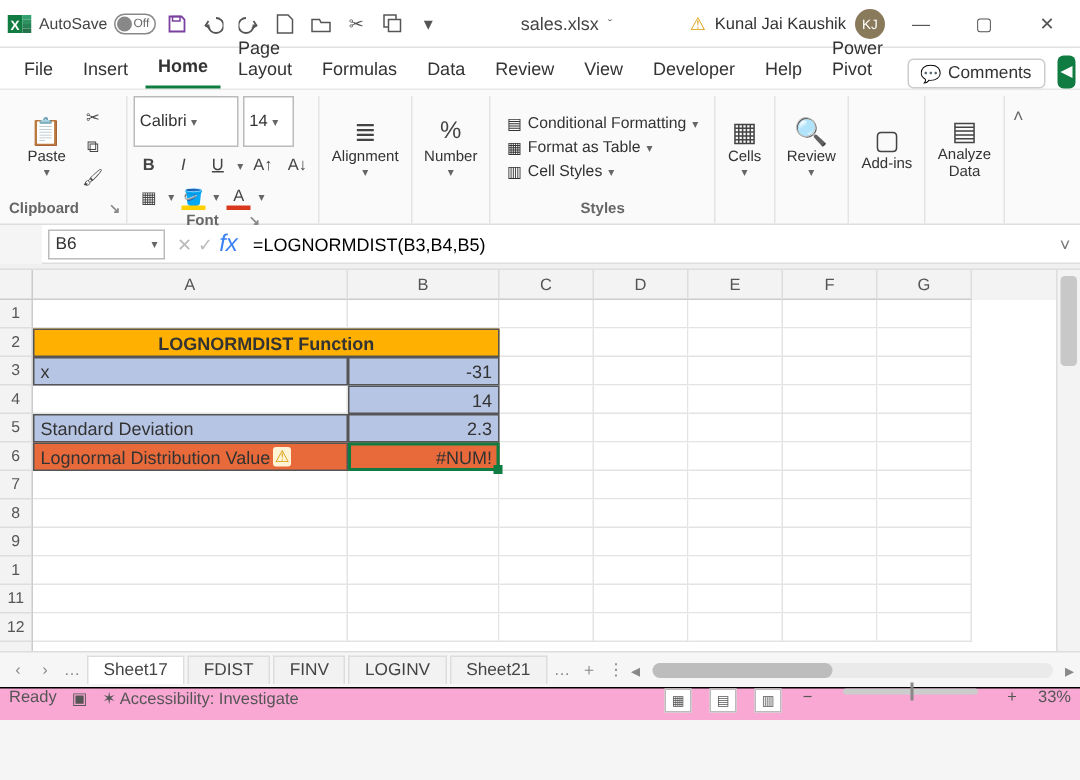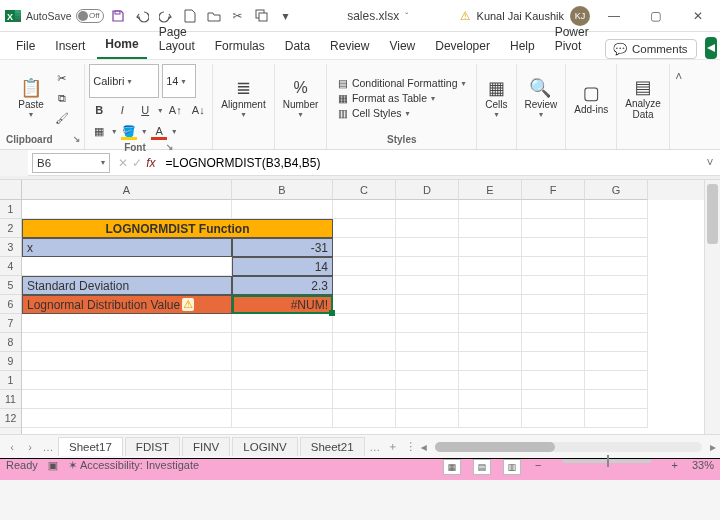--- a/index.html
+++ b/index.html
@@ -43,21 +43,21 @@
   .font-sel { height:18px; border:1px solid #bbb; font-size:11px; padding:16px 3px; background:#fff; display:flex; align-items:center; gap:3px; cursor:pointer;}
   .dd-caret{font-size:8px;color:#666;}
   .styles-col { display:flex; flex-direction:column; gap:1px; }
   .style-row { display:flex; align-items:center; gap:4px; font-size:10.5px; color:#333; cursor:pointer; padding:1px 2px;}
   .ribbon-toggle { width:18px; display:flex; align-items:flex-start; justify-content:center; padding-top:6px; color:#666; cursor:pointer;}
 
   
   .fbar { height:26px; background:#fff; border-bottom:1px solid #ddd; display:flex; align-items:center;margin-left:28px; }
   .namebox { width:78px; height:20px; margin:0 4px; border:1px solid #bbb; display:flex; align-items:center; padding:0 4px; font-size:11.5px; justify-content:space-between; background:#fff; cursor:text;}
   .fx-btns { display:flex; align-items:center; gap:4px; padding:0 4px; color:#777; }
-  .fx-label { font-style:italic; font-size:12px; color:#7f1d1d;text-align:center; }
+  .fx-label { font-style:italic; font-size:16px; color:#3b82f6;text-align:center; }
   .formula-input { flex:1; height:20px; border:none; outline:none; font-size:12px; padding:0 6px; background:#fff;}
   .fbar-expand { width:20px; text-align:center; color:#777; cursor:pointer;}
   .fbar-divider { height:4px; background:#f0f0f0; border-bottom:1px solid #ddd;}
 
   
   .grid-wrap { position:relative; height:254px; display:flex; background:#fff;}
   .rowhdrs { width:22px; background:#f3f3f3; border-right:1px solid #ccc;}
   .colhdrs { height:20px; display:flex; background:#f3f3f3;}
   .corner { width:22px; height:20px; background:#f3f3f3; border-right:1px solid #ccc; border-bottom:1px solid #ccc;}
   .ch { height:20px; border-right:1px solid #ddd; border-bottom:1px solid #ccc; display:flex; align-items:center; justify-content:center; font-size:11px; color:#555; }

